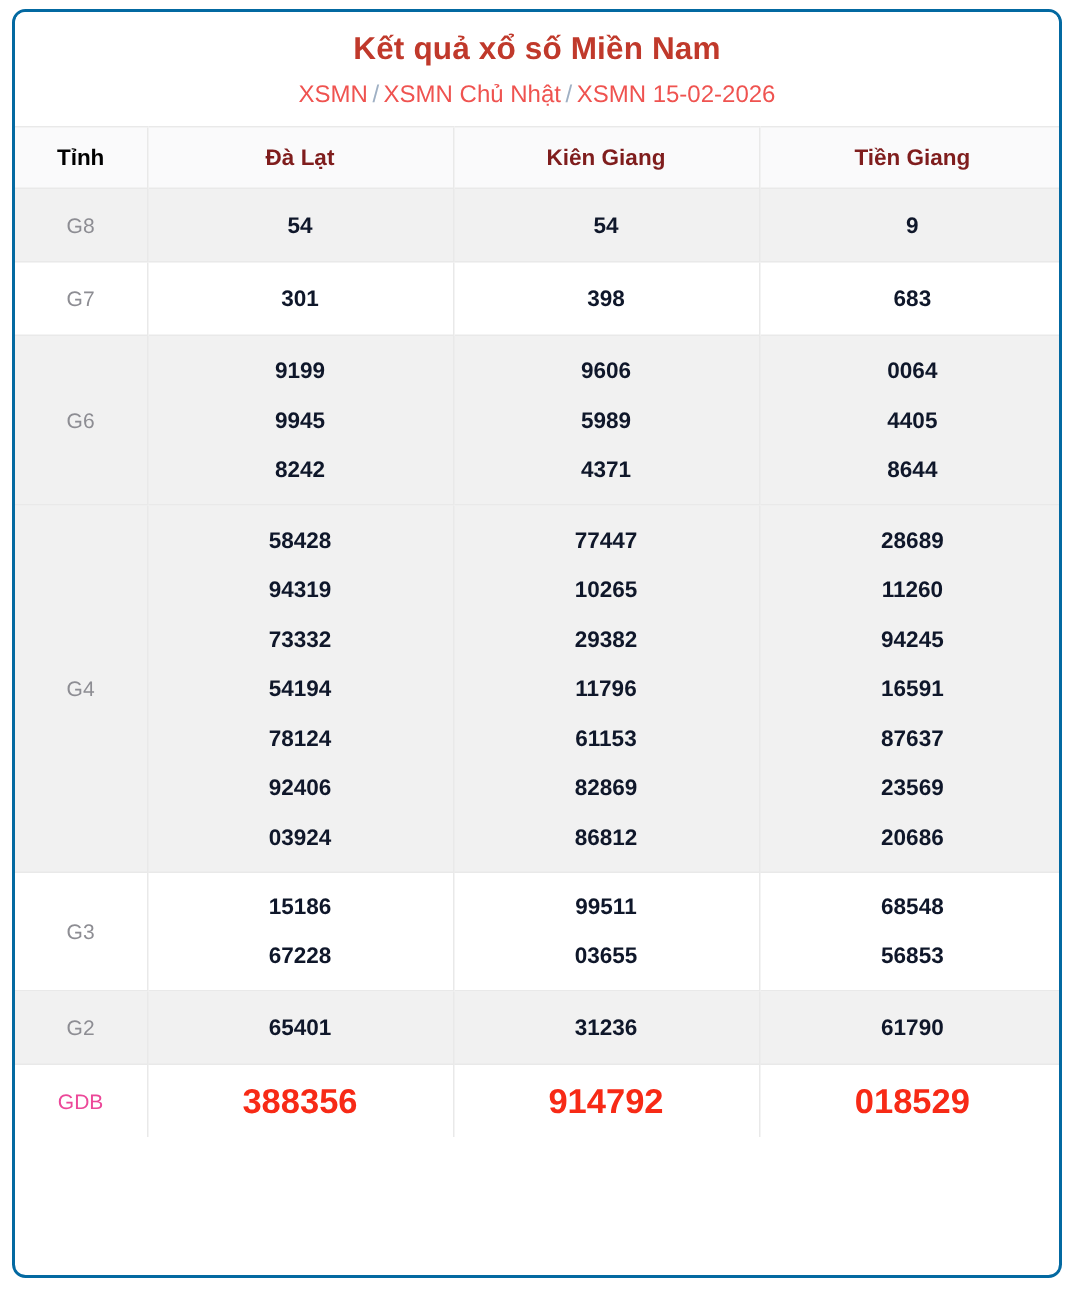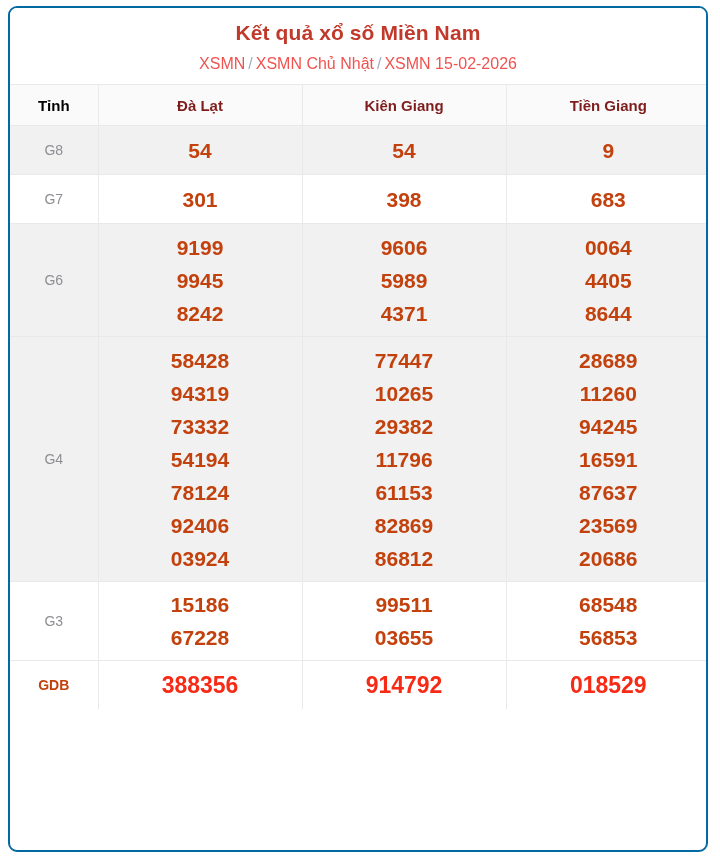--- a/index.html
+++ b/index.html
@@ -91,33 +91,33 @@
   tbody tr.shaded td { background: #f1f1f1; }
   tbody tr.plain  td { background: #ffffff; }
 
   td.prize-label {
     font-size: 14px;
     color: #8d8d93;
     font-weight: normal;
   }
 
   td.prize-values {
-    font-size: 21px;
+    font-size: 15px;
     font-weight: bold;
-    color: #c2410c;
+    color: #0f172a;
     line-height: 33px;
     padding: 7px 0;
   }
   td.prize-values .num { display: block; }
 
   tr.row-gdb td.prize-values {
     font-size: 23px;
     color: #f72a16;
   }
-  tr.row-gdb td.prize-label { color: #c2410c; font-weight: bold; }
+  tr.row-gdb td.prize-label { color: #ec4899; }
 
   
   tr.row-g8 td, tr.row-g7 td, tr.row-g5 td,
   tr.row-g2 td, tr.row-g1 td, tr.row-gdb td { height: 48px; }
   tr.row-g6 td { height: 112px; }
   tr.row-g4 td { height: 244px; }
   tr.row-g3 td { height: 78px; }
 </style>
 </head>
 <body>
@@ -227,20 +227,32 @@
           </td>
           <td class="prize-values">
             <span class="num">99511</span>
             <span class="num">03655</span>
           </td>
           <td class="prize-values">
             <span class="num">68548</span>
             <span class="num">56853</span>
           </td>
         </tr>
+        <tr class="shaded row-g2">
+          <td class="prize-label">G2</td>
+          <td class="prize-values">
+            <span class="num">65401</span>
+          </td>
+          <td class="prize-values">
+            <span class="num">31236</span>
+          </td>
+          <td class="prize-values">
+            <span class="num">61790</span>
+          </td>
+        </tr>
         <tr class="plain row-gdb">
           <td class="prize-label">GDB</td>
           <td class="prize-values">
             <span class="num">388356</span>
           </td>
           <td class="prize-values">
             <span class="num">914792</span>
           </td>
           <td class="prize-values">
             <span class="num">018529</span>

